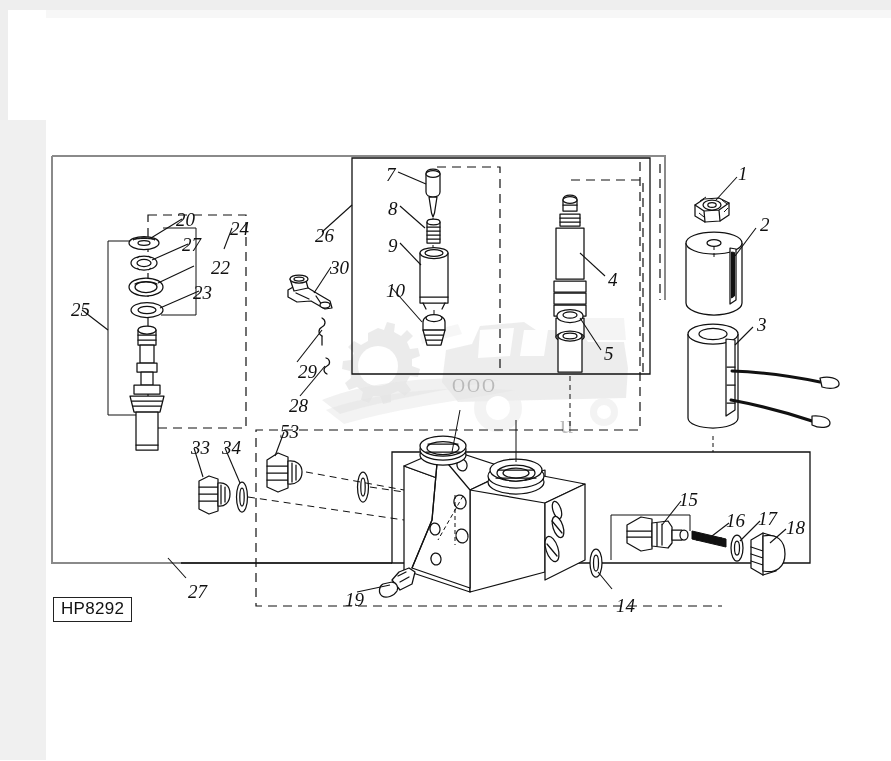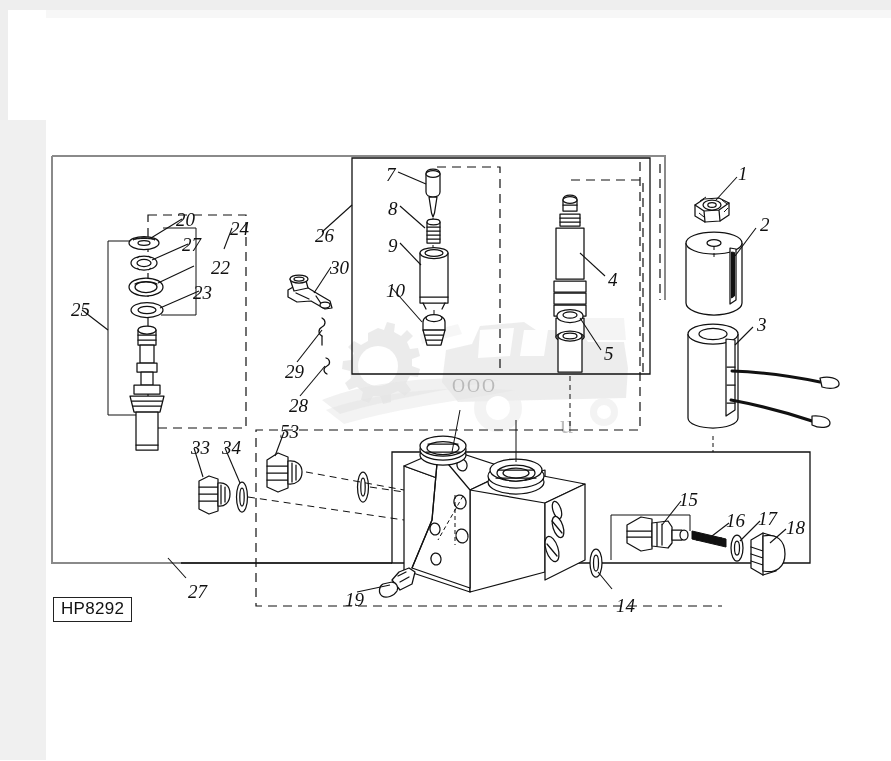--- a/index.html
+++ b/index.html
@@ -420,21 +420,21 @@
   <div class="callout" style="left:345px;top:590px;"><span class="halo" style="width:34px"></span><span class="num">19</span></div>
   <div class="callout" style="left:176px;top:210px;"><span class="halo" style="width:34px"></span><span class="num">20</span></div>
   <div class="callout" style="left:182px;top:235px;"><span class="halo" style="width:34px"></span><span class="num">27</span></div>
   <div class="callout" style="left:187px;top:258px;margin-left:24px;"><span class="halo" style="width:34px"></span><span class="num">22</span></div>
   <div class="callout" style="left:193px;top:283px;text-align:right;"><span class="halo" style="width:34px"></span><span class="num">23</span></div>
   <div class="callout" style="left:230px;top:219px;"><span class="halo" style="width:34px"></span><span class="num">24</span></div>
   <div class="callout" style="left:71px;top:300px;"><span class="halo" style="width:34px"></span><span class="num">25</span></div>
   <div class="callout" style="left:315px;top:226px;"><span class="halo" style="width:34px"></span><span class="num">26</span></div>
   <div class="callout" style="left:188px;top:582px;"><span class="halo" style="width:34px"></span><span class="num">27</span></div>
   <div class="callout" style="left:289px;top:396px;"><span class="halo" style="width:34px"></span><span class="num">28</span></div>
-  <div class="callout" style="left:285px;top:362px;text-align:center;"><span class="halo" style="width:34px"></span><span class="num">29</span></div>
+  <div class="callout" style="left:298px;top:362px;text-align:center;"><span class="halo" style="width:34px"></span><span class="num">29</span></div>
   <div class="callout" style="left:330px;top:258px;"><span class="halo" style="width:34px"></span><span class="num">30</span></div>
   <div class="callout" style="left:280px;top:422px;"><span class="halo" style="width:34px"></span><span class="num">53</span></div>
   <div class="callout" style="left:191px;top:438px;"><span class="halo" style="width:34px"></span><span class="num">33</span></div>
   <div class="callout" style="left:222px;top:438px;"><span class="halo" style="width:34px"></span><span class="num">34</span></div>
 
   <div id="hp">HP8292</div>
 
 </div>
 
 </body></html>

